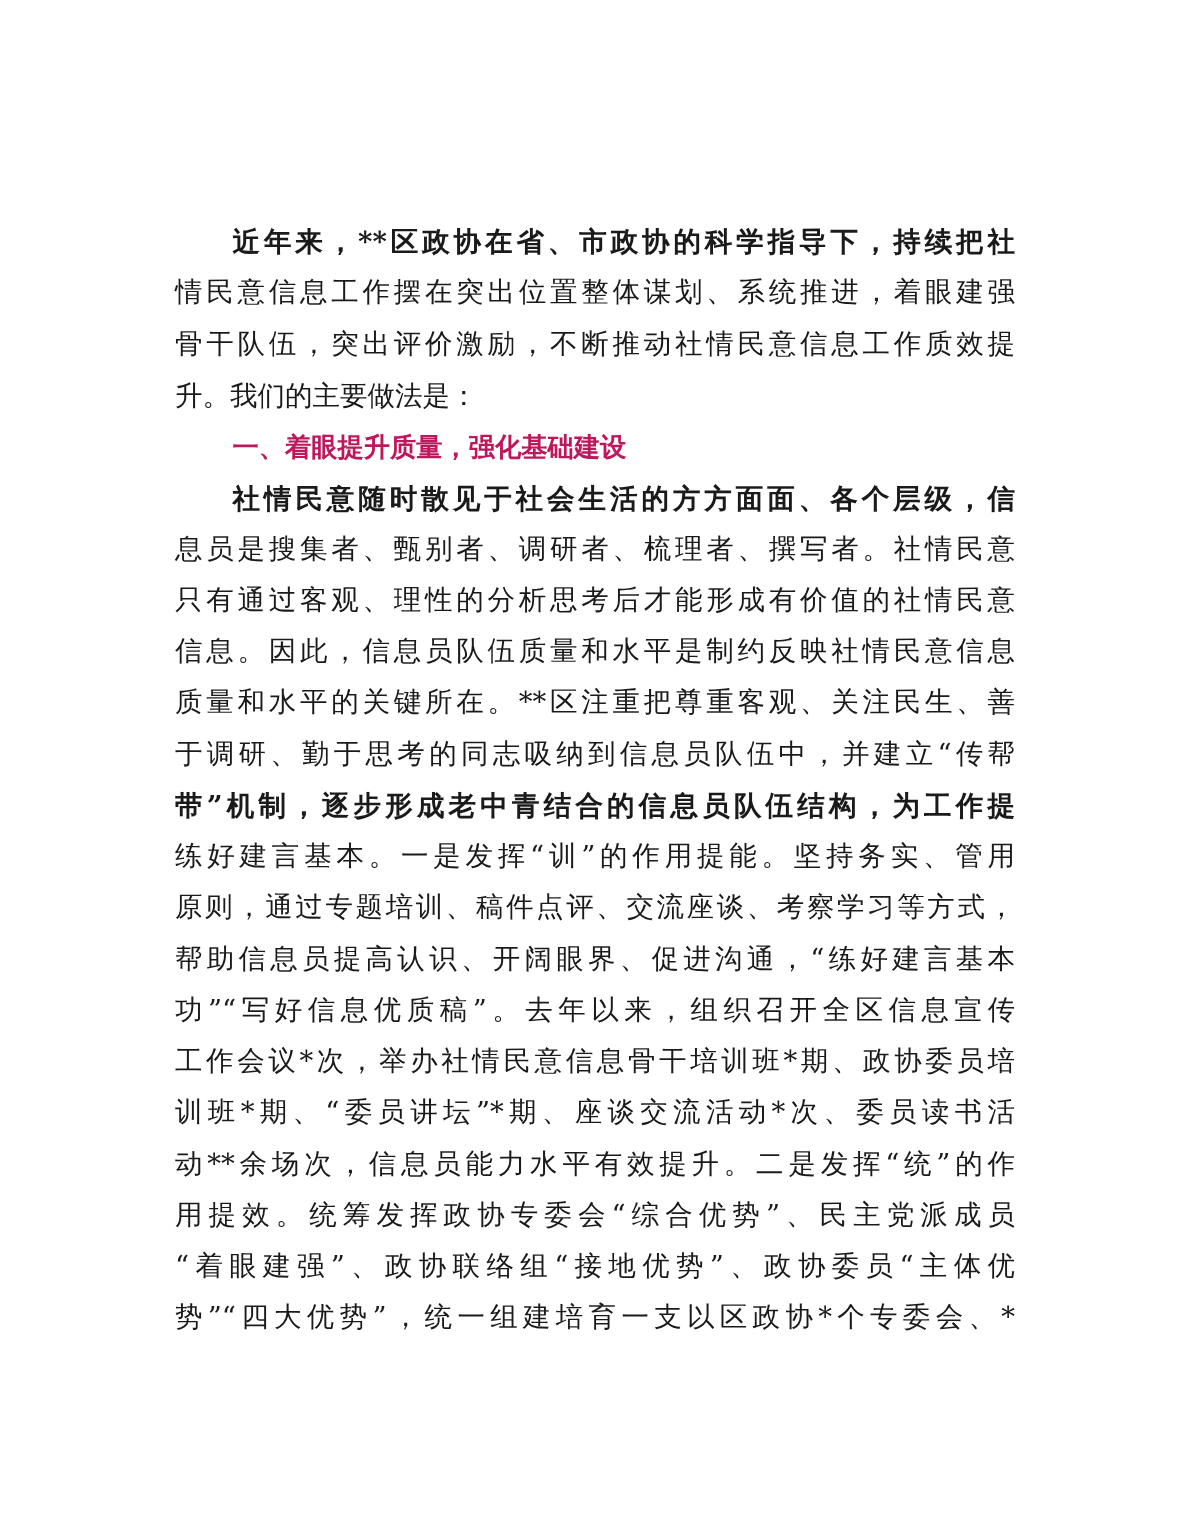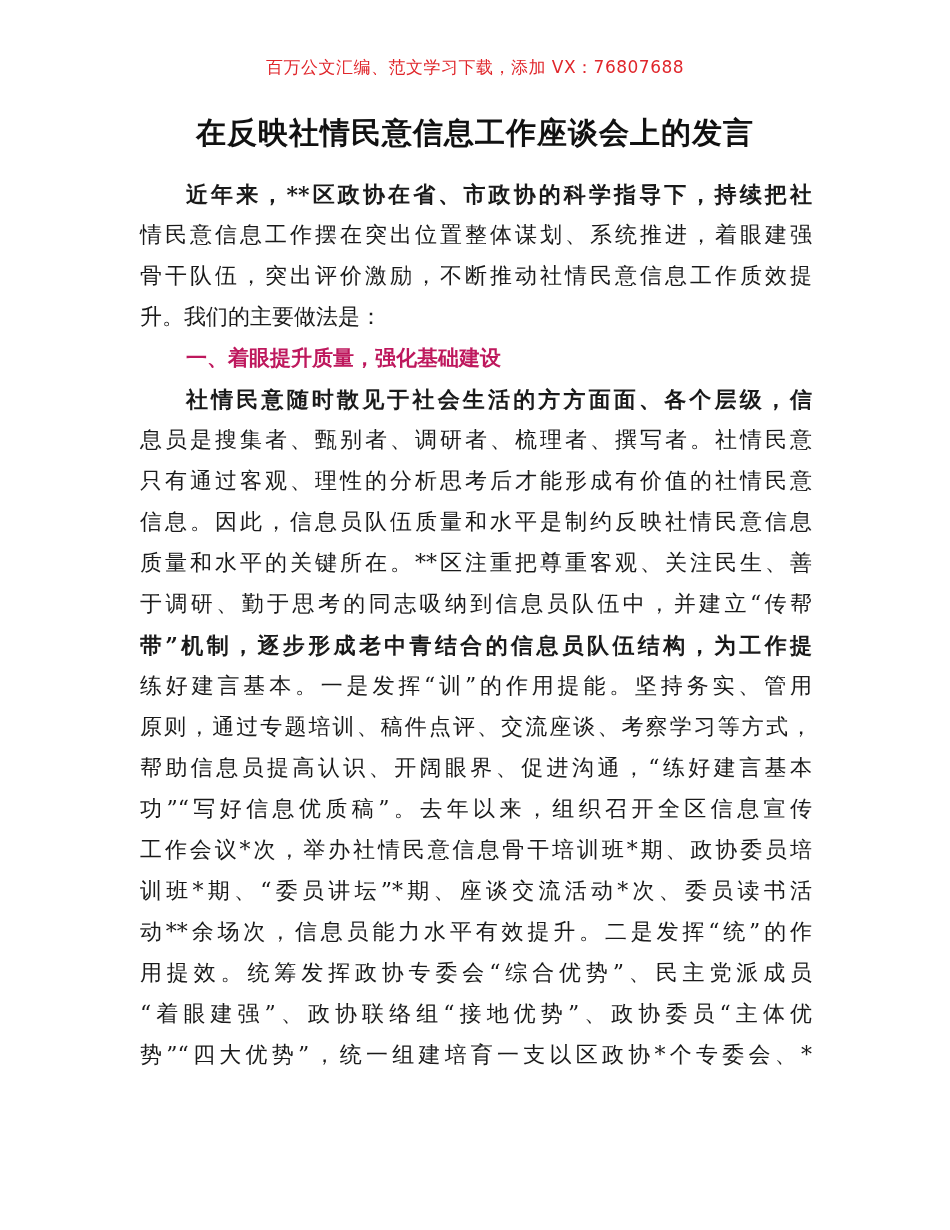--- a/index.html
+++ b/index.html
@@ -26,22 +26,20 @@
   .line.indent { padding-left: 46px; width: 626px; font-weight: bold; }
   .heading {
     position: absolute; left: 46px; height: 40px; line-height: 40px; white-space: nowrap;
     font-family: "DejaVu Sans", sans-serif; font-weight: bold; font-size: 21px; color: #be185d;
   }
 </style>
 </head>
 <body>
 
 <div class="page">
-  <div class="watermark">百万公文汇编、范文学习下载，添加 VX：76807688</div>
-  <div class="title">在反映社情民意信息工作座谈会上的发言</div>
 
   <div class="body-text" style="top:0;">
 
     <div class="line indent" style="top:174px;">近年来，**区政协在省、市政协的科学指导下，持续把社</div>
     <div class="line" style="top:215px;">情民意信息工作摆在突出位置整体谋划、系统推进，着眼建强</div>
     <div class="line" style="top:256px;">骨干队伍，突出评价激励，不断推动社情民意信息工作质效提</div>
     <div class="line last" style="top:297px;">升。我们的主要做法是：</div>
 
     <div class="heading" style="top:338px;">一、着眼提升质量，强化基础建设</div>
 

